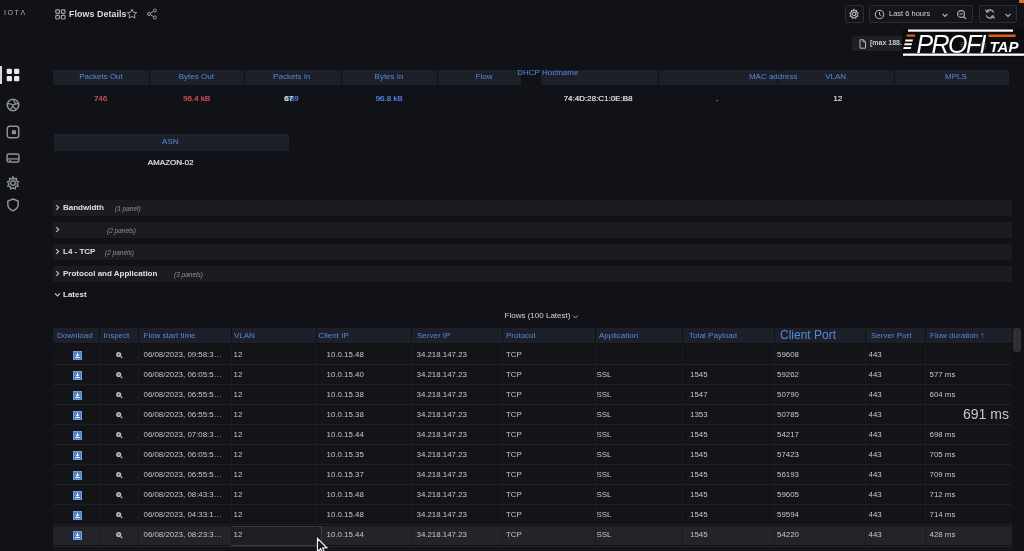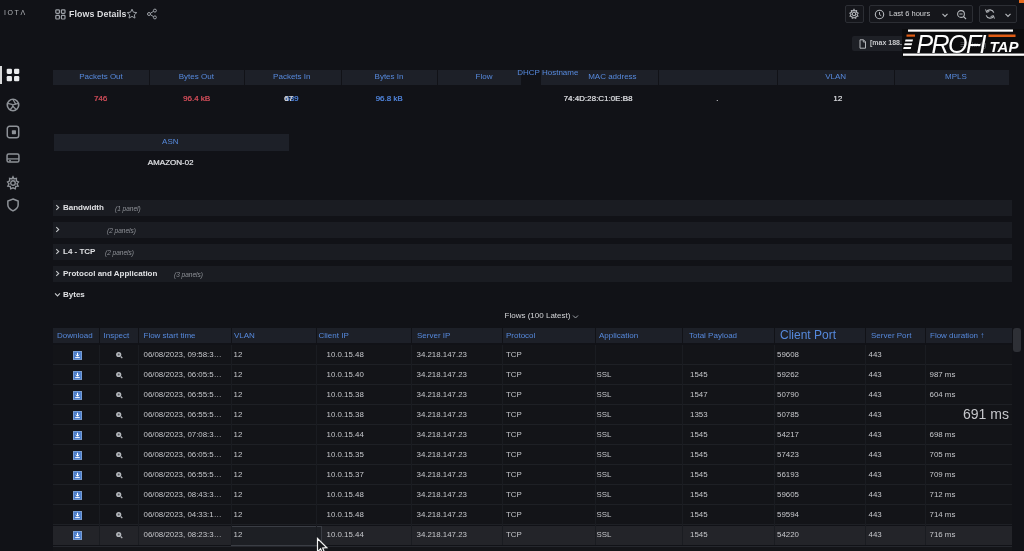--- a/index.html
+++ b/index.html
@@ -145,21 +145,21 @@
 <div class="txt" style="left:284px;top:71.4px;width:400px;text-align:center;height:11.6px;line-height:11.6px;font-size:8px;color:#5689dc;font-weight:500;">Flow</div>
 <div class="txt" style="left:-99.5px;top:92.5px;width:400px;text-align:center;height:11.6px;line-height:11.6px;font-size:8px;color:#c94a56;text-shadow:0.35px 0 0 currentColor;">746</div>
 <div class="txt" style="left:-3.5px;top:92.5px;width:400px;text-align:center;height:11.6px;line-height:11.6px;font-size:8px;color:#c94a56;text-shadow:0.35px 0 0 currentColor;">96.4 kB</div>
 <div class="txt" style="left:91.80000000000001px;top:92.5px;width:400px;text-align:center;height:11.6px;line-height:11.6px;font-size:8px;color:#4d7fd3;text-shadow:0.35px 0 0 currentColor;">689</div>
 <div class="txt" style="left:189px;top:92.5px;width:400px;text-align:center;height:11.6px;line-height:11.6px;font-size:8px;color:#4d7fd3;text-shadow:0.35px 0 0 currentColor;">96.8 kB</div>
 <div class="txt" style="left:284px;top:92.5px;width:400px;text-align:left;height:11.6px;line-height:11.6px;font-size:8px;color:#cfd0d4;text-shadow:0.35px 0 0 currentColor;">67</div>
 <div class="abs" style="left:540.5px;top:70px;width:117.0px;height:14.5px;background:#1d2028;"></div>
 <div class="abs" style="left:658.5px;top:70px;width:118.5px;height:14.5px;background:#1d2028;"></div>
 <div class="abs" style="left:778px;top:70px;width:116px;height:14.5px;background:#1d2028;"></div>
 <div class="abs" style="left:895px;top:70px;width:114px;height:14.5px;background:#1d2028;"></div>
-<div class="txt" style="left:397.4px;top:71.4px;width:400px;text-align:center;height:11.6px;line-height:11.6px;font-size:8px;color:#5689dc;font-weight:500;padding-left:30px;">MAC address</div>
+<div class="txt" style="left:397.4px;top:71.4px;width:400px;text-align:right;height:11.6px;line-height:11.6px;font-size:8px;color:#5689dc;font-weight:500;padding-left:30px;">MAC address</div>
 <div class="txt" style="left:517.2px;top:67px;width:400px;text-align:left;height:11.6px;line-height:11.6px;font-size:8px;color:#5689dc;font-weight:500;">DHCP Hostname</div>
 <div class="txt" style="left:635.6px;top:71.4px;width:400px;text-align:center;height:11.6px;line-height:11.6px;font-size:8px;color:#5689dc;font-weight:500;">VLAN</div>
 <div class="txt" style="left:756px;top:71.4px;width:400px;text-align:center;height:11.6px;line-height:11.6px;font-size:8px;color:#5689dc;font-weight:500;">MPLS</div>
 <div class="txt" style="left:397.9px;top:92.5px;width:400px;text-align:center;height:11.6px;line-height:11.6px;font-size:8px;color:#cfd0d4;text-shadow:0.35px 0 0 currentColor;">74:4D:28:C1:0E:B8</div>
 <div class="txt" style="left:517.2px;top:92.5px;width:400px;text-align:center;height:11.6px;line-height:11.6px;font-size:8px;color:#cfd0d4;text-shadow:0.35px 0 0 currentColor;">.</div>
 <div class="txt" style="left:637.7px;top:92.5px;width:400px;text-align:center;height:11.6px;line-height:11.6px;font-size:8px;color:#cfd0d4;text-shadow:0.35px 0 0 currentColor;">12</div>
 <div class="abs" style="left:54px;top:134px;width:235px;height:16.5px;background:#1d2028;"></div>
 <div class="txt" style="left:-29.69999999999999px;top:136.4px;width:400px;text-align:center;height:11.6px;line-height:11.6px;font-size:8px;color:#5689dc;font-weight:500;">ASN</div>
 <div class="txt" style="left:-29.5px;top:156.7px;width:400px;text-align:center;height:11.6px;line-height:11.6px;font-size:8px;color:#cfd0d4;text-shadow:0.35px 0 0 currentColor;">AMAZON-02</div>
 <div class="abs" style="left:53px;top:200px;width:959px;height:15.5px;background:#1a1c22;"></div>
@@ -182,21 +182,21 @@
 <div class="txt" style="left:105px;top:247.5px;height:9.4px;line-height:9.4px;font-size:6.5px;color:#8f9298;font-style:italic;">(2 panels)</div>
 <div class="abs" style="left:53px;top:266px;width:959px;height:15.5px;background:#1a1c22;"></div>
 <svg class="abs" style="left:54px;top:270.2px;" width="7" height="7" viewBox="0 0 8 8">
     <path d="M2.6 1.4 L5.4 4 L2.6 6.6" fill="none" stroke="#c7c9cc" stroke-width="1.2"></path>
   </svg>
 <div class="txt" style="left:63px;top:268.0px;height:11.6px;line-height:11.6px;font-size:8px;color:#e0e1e4;font-weight:bold;">Protocol and Application</div>
 <div class="txt" style="left:174px;top:269.5px;height:9.4px;line-height:9.4px;font-size:6.5px;color:#8f9298;font-style:italic;">(3 panels)</div>
 <svg class="abs" style="left:54px;top:291px;" width="7" height="7" viewBox="0 0 8 8">
     <path d="M1.2 2.6 L4 5.6 L6.8 2.6" fill="none" stroke="#c7c9cc" stroke-width="1.2"></path>
   </svg>
-<div class="txt" style="left:63px;top:288.7px;height:11.6px;line-height:11.6px;font-size:8px;color:#e0e1e4;font-weight:bold;">Bytes</div>
+<div class="txt" style="left:63px;top:288.7px;height:11.6px;line-height:11.6px;font-size:8px;color:#e0e1e4;font-weight:bold;">Latest</div>
 <div class="txt" style="left:337.5px;top:310.4px;width:400px;text-align:center;height:11.6px;line-height:11.6px;font-size:8px;color:#d4d5d8;font-weight:500;">Flows (100 Latest)</div>
 <svg class="abs" style="left:572px;top:314px;" width="7" height="6" viewBox="0 0 7 6">
     <path d="M1 1.5 L3.5 4 L6 1.5" fill="none" stroke="#9da1a7" stroke-width="1"></path>
   </svg>
 <div class="abs" style="left:53px;top:328px;width:959px;height:14.5px;background:#1d2028;"></div>
 <div class="txt" style="left:57px;top:329.7px;height:11.6px;line-height:11.6px;font-size:8px;color:#5689dc;font-weight:500;">Download</div>
 <div class="txt" style="left:103.5px;top:329.7px;height:11.6px;line-height:11.6px;font-size:8px;color:#5689dc;font-weight:500;">Inspect</div>
 <div class="txt" style="left:143.5px;top:329.7px;height:11.6px;line-height:11.6px;font-size:8px;color:#5689dc;font-weight:500;">Flow start time</div>
 <div class="txt" style="left:234px;top:329.7px;height:11.6px;line-height:11.6px;font-size:8px;color:#5689dc;font-weight:500;">VLAN</div>
 <div class="txt" style="left:318.5px;top:329.7px;height:11.6px;line-height:11.6px;font-size:8px;color:#5689dc;font-weight:500;">Client IP</div>
@@ -284,21 +284,21 @@
   </div>
 <div class="txt" style="left:143.5px;top:369.3px;height:11.5px;line-height:11.5px;font-size:7.9px;color:#c6c7cb;">06/08/2023, 06:05:5…</div>
 <div class="txt" style="left:233.5px;top:369.3px;height:11.5px;line-height:11.5px;font-size:7.9px;color:#c6c7cb;">12</div>
 <div class="txt" style="left:326.5px;top:369.3px;height:11.5px;line-height:11.5px;font-size:7.9px;color:#c6c7cb;">10.0.15.40</div>
 <div class="txt" style="left:416.5px;top:369.3px;height:11.5px;line-height:11.5px;font-size:7.9px;color:#c6c7cb;">34.218.147.23</div>
 <div class="txt" style="left:506px;top:369.3px;height:11.5px;line-height:11.5px;font-size:7.9px;color:#c6c7cb;">TCP</div>
 <div class="txt" style="left:596.5px;top:369.3px;height:11.5px;line-height:11.5px;font-size:7.9px;color:#c6c7cb;">SSL</div>
 <div class="txt" style="left:690px;top:369.3px;height:11.5px;line-height:11.5px;font-size:7.9px;color:#c6c7cb;">1545</div>
 <div class="txt" style="left:777px;top:369.3px;height:11.5px;line-height:11.5px;font-size:7.9px;color:#c6c7cb;">59262</div>
 <div class="txt" style="left:868.5px;top:369.3px;height:11.5px;line-height:11.5px;font-size:7.9px;color:#c6c7cb;">443</div>
-<div class="txt" style="left:929.5px;top:369.3px;height:11.5px;line-height:11.5px;font-size:7.9px;color:#c6c7cb;">987 ms</div>
+<div class="txt" style="left:929.5px;top:369.3px;height:11.5px;line-height:11.5px;font-size:7.9px;color:#c6c7cb;">577 ms</div>
 <div class="abs" style="left:53px;top:385px;width:959px;height:19.5px;background:#131418;border-bottom:1px solid #1e2025;"></div>
 <div class="abs" style="left:98.5px;top:385px;width:1px;height:19.5px;background:#1a1c21;"></div>
 <div class="abs" style="left:138px;top:385px;width:1px;height:19.5px;background:#1a1c21;"></div>
 <div class="abs" style="left:230.5px;top:385px;width:1px;height:19.5px;background:#1a1c21;"></div>
 <div class="abs" style="left:316px;top:385px;width:1px;height:19.5px;background:#1a1c21;"></div>
 <div class="abs" style="left:411px;top:385px;width:1px;height:19.5px;background:#1a1c21;"></div>
 <div class="abs" style="left:501.5px;top:385px;width:1px;height:19.5px;background:#1a1c21;"></div>
 <div class="abs" style="left:594.5px;top:385px;width:1px;height:19.5px;background:#1a1c21;"></div>
 <div class="abs" style="left:682px;top:385px;width:1px;height:19.5px;background:#1a1c21;"></div>
 <div class="abs" style="left:774px;top:385px;width:1px;height:19.5px;background:#1a1c21;"></div>
@@ -581,21 +581,21 @@
   </div>
 <div class="txt" style="left:143.5px;top:529.3px;height:11.5px;line-height:11.5px;font-size:7.9px;color:#c6c7cb;">06/08/2023, 08:23:3…</div>
 <div class="txt" style="left:233.5px;top:529.3px;height:11.5px;line-height:11.5px;font-size:7.9px;color:#c6c7cb;">12</div>
 <div class="txt" style="left:326.5px;top:529.3px;height:11.5px;line-height:11.5px;font-size:7.9px;color:#c6c7cb;">10.0.15.44</div>
 <div class="txt" style="left:416.5px;top:529.3px;height:11.5px;line-height:11.5px;font-size:7.9px;color:#c6c7cb;">34.218.147.23</div>
 <div class="txt" style="left:506px;top:529.3px;height:11.5px;line-height:11.5px;font-size:7.9px;color:#c6c7cb;">TCP</div>
 <div class="txt" style="left:596.5px;top:529.3px;height:11.5px;line-height:11.5px;font-size:7.9px;color:#c6c7cb;">SSL</div>
 <div class="txt" style="left:690px;top:529.3px;height:11.5px;line-height:11.5px;font-size:7.9px;color:#c6c7cb;">1545</div>
 <div class="txt" style="left:777px;top:529.3px;height:11.5px;line-height:11.5px;font-size:7.9px;color:#c6c7cb;">54220</div>
 <div class="txt" style="left:868.5px;top:529.3px;height:11.5px;line-height:11.5px;font-size:7.9px;color:#c6c7cb;">443</div>
-<div class="txt" style="left:929.5px;top:529.3px;height:11.5px;line-height:11.5px;font-size:7.9px;color:#c6c7cb;">716 ms</div>
+<div class="txt" style="left:929.5px;top:529.3px;height:11.5px;line-height:11.5px;font-size:7.9px;color:#c6c7cb;">428 ms</div>
 <div class="abs" style="left:53px;top:546px;width:959px;height:5px;background:#141519;border-top:1px solid #25272d;"></div>
 <div class="abs" style="left:1013px;top:328px;width:8px;height:24px;background:#2e3036;border-radius:3px;"></div>
 <div class="abs" style="left:852px;top:36px;width:60px;height:15px;background:#1e2026;border-radius:2px;"></div>
 <div class="abs" style="left:858px;top:38.5px;width:9px;height:10px;">
     <svg width="9" height="10" viewBox="0 0 9 10">
       <path d="M2 0.8 H5.5 L7.5 2.8 V9.2 H2 Z" fill="none" stroke="#b4b7bb" stroke-width="1"></path>
       <path d="M5.3 0.8 V3 H7.5" fill="none" stroke="#b4b7bb" stroke-width="0.9"></path>
     </svg>
   </div>
 <div class="txt" style="left:870px;top:38.4px;height:10.2px;line-height:10.2px;font-size:7px;color:#c8c9cc;font-weight:bold;">[max 188.6</div>

